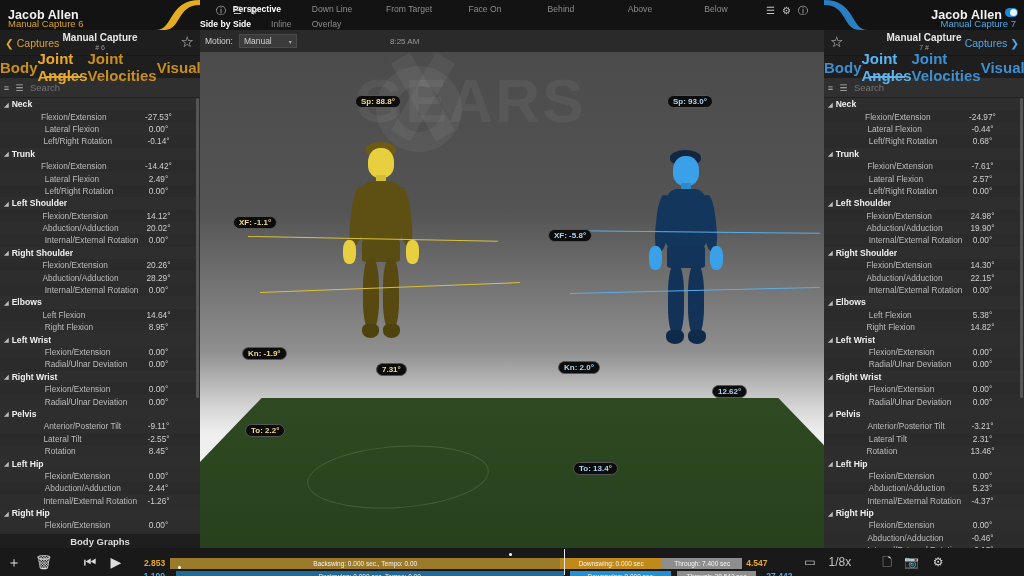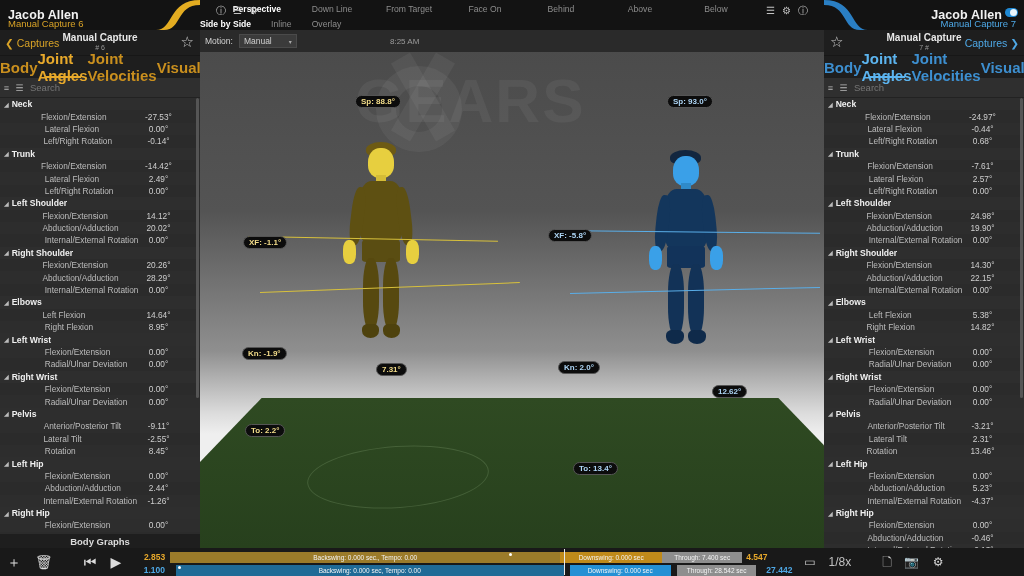--- a/index.html
+++ b/index.html
@@ -107,21 +107,21 @@
 
   .meas { position: absolute; background: #0c0c0c; border: 1px solid #555; border-radius: 7px; padding: 1px 5px; font-size: 8px; font-weight: bold; color: #f0f0f0; white-space: nowrap; z-index: 5; }
   .meas.y { color: #f3dd8a; }
   .meas.b { color: #aed6f6; }
   .ref-line { position: absolute; height: 1px; z-index: 4; transform-origin: left center; }
 
   
   .bottom { position: absolute; left: 0; bottom: 0; width: 1024px; height: 28px; background: #191919; display: flex; align-items: center; }
   .tbtn { color: #dcdcdc; font-size: 14px; line-height: 1; margin: 0 7px; }
   .tracks { position: relative; width: 662px; height: 26px; margin-left: 6px; }
-  .track { position: absolute; left: 0; height: 16px; width: 662px; display: flex; align-items: center; }
+  .track { position: absolute; left: 0; height: 28px; width: 662px; display: flex; align-items: center; }
   .track.top { top: 0; } .track.bot { top: 13px; gap: 6px; }
   .tnum { width: 36px; text-align: right; font-size: 8.5px; font-weight: bold; padding-right: 5px; }
   .tnum.y { color: #e8a92b; } .tnum.b { color: #4ea8e6; }
   .seg { height: 11px; display: flex; align-items: center; justify-content: center; font-size: 6.5px; color: #f4f4f4; overflow: hidden; white-space: nowrap; }
   .playhead { position: absolute; width: 1px; top: 0; bottom: 0; background: #e9e9e9; }
   .dot { position: absolute; width: 3px; height: 3px; border-radius: 50%; background: #fff; }
   .endnum { width: 34px; font-size: 8.5px; font-weight: bold; text-align: left; padding-left: 4px; }
   .bicons { display: flex; align-items: center; gap: 13px; margin-left: 8px; }
   .bicon { font-size: 12px; color: #d4d4d4; line-height: 1; }
   .speed { font-size: 12px; color: #c0c0c0; }
@@ -556,21 +556,21 @@
       <div class="fig-part limb" style="left:13px;top:114px;width:16px;height:72px;background:#123257;"></div>
       <div class="fig-part limb" style="left:33px;top:114px;width:16px;height:72px;background:#123257;"></div>
       <div class="fig-part" style="left:11px;top:180px;width:18px;height:14px;background:#0f2a4a;border-radius:35% 35% 50% 50%;"></div>
       <div class="fig-part" style="left:33px;top:180px;width:18px;height:14px;background:#0f2a4a;border-radius:35% 35% 50% 50%;"></div>
     </div>
     <div class="ref-line" style="left:352px;top:200px;width:268px;background:#5aaee8;transform:rotate(0.6deg);"></div>
     <div class="ref-line" style="left:370px;top:263px;width:250px;background:#5aaee8;transform:rotate(-1.4deg);"></div>
 
     <div id="meas-layer">
         <div class="meas y" style="left: 155px; top: 65px;">Sp: 88.8°</div>
-        <div class="meas y" style="left: 43px; top: 186px; margin-top: 20px;">XF: -1.1°</div>
+        <div class="meas y" style="left: 33px; top: 186px;">XF: -1.1°</div>
         <div class="meas y" style="left: 42px; top: 317px;">Kn: -1.9°</div>
         <div class="meas y" style="left: 176px; top: 333px;">7.31°</div>
         <div class="meas y" style="left: 45px; top: 394px;">To: 2.2°</div>
         <div class="meas b" style="left: 467px; top: 65px;">Sp: 93.0°</div>
         <div class="meas b" style="left: 348px; top: 199px;">XF: -5.8°</div>
         <div class="meas b" style="left: 358px; top: 331px;">Kn: 2.0°</div>
         <div class="meas b" style="left: 512px; top: 355px;">12.62°</div>
         <div class="meas b" style="left: 373px; top: 432px;">To: 13.4°</div>
       </div>
 

